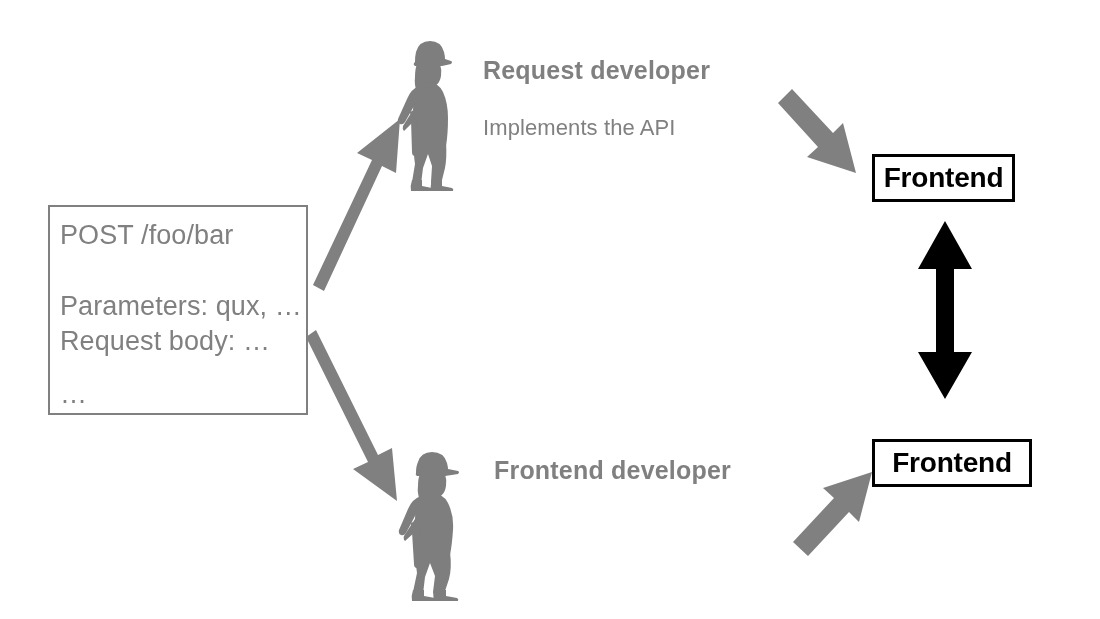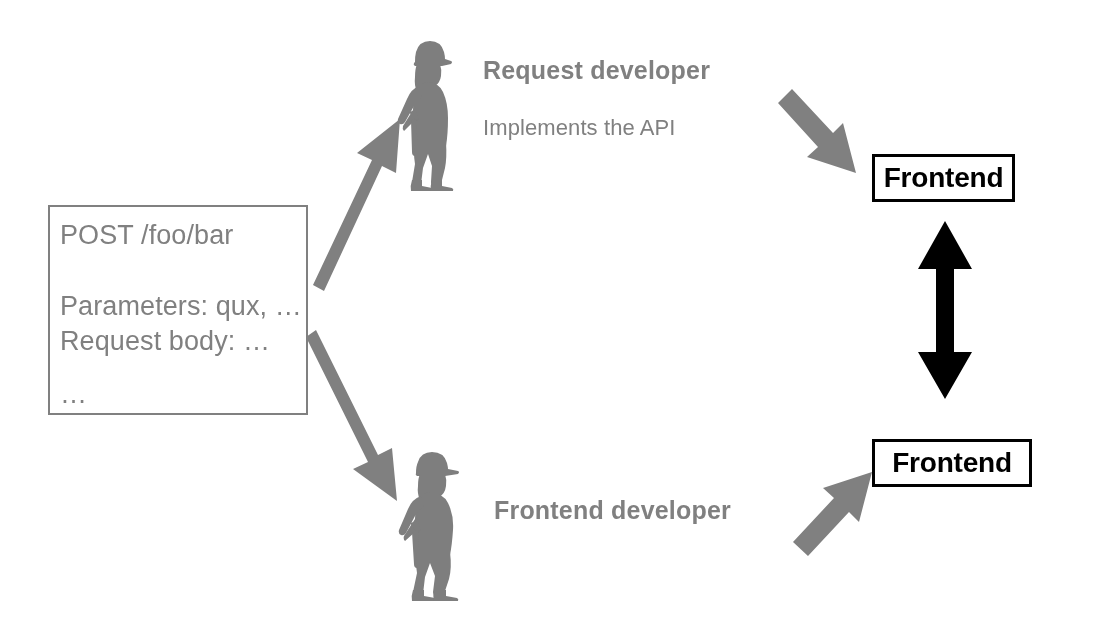--- a/index.html
+++ b/index.html
@@ -56,21 +56,21 @@
   }
   .role-sub {
     color: #808080;
     font-size: 22px;
     font-weight: 400;
     white-space: nowrap;
     margin-top: 30px;
     letter-spacing: 0.1px;
   }
   #role-backend { left: 483px; top: 56px; }
-  #role-frontend { left: 494px; top: 496px; }
+  #role-frontend { left: 494px; top: 456px; }
 
   
   .sys-box {
     position: absolute;
     border: 3px solid #000000;
     background: #ffffff;
     box-sizing: border-box;
     display: flex;
     align-items: center;
     justify-content: center;

